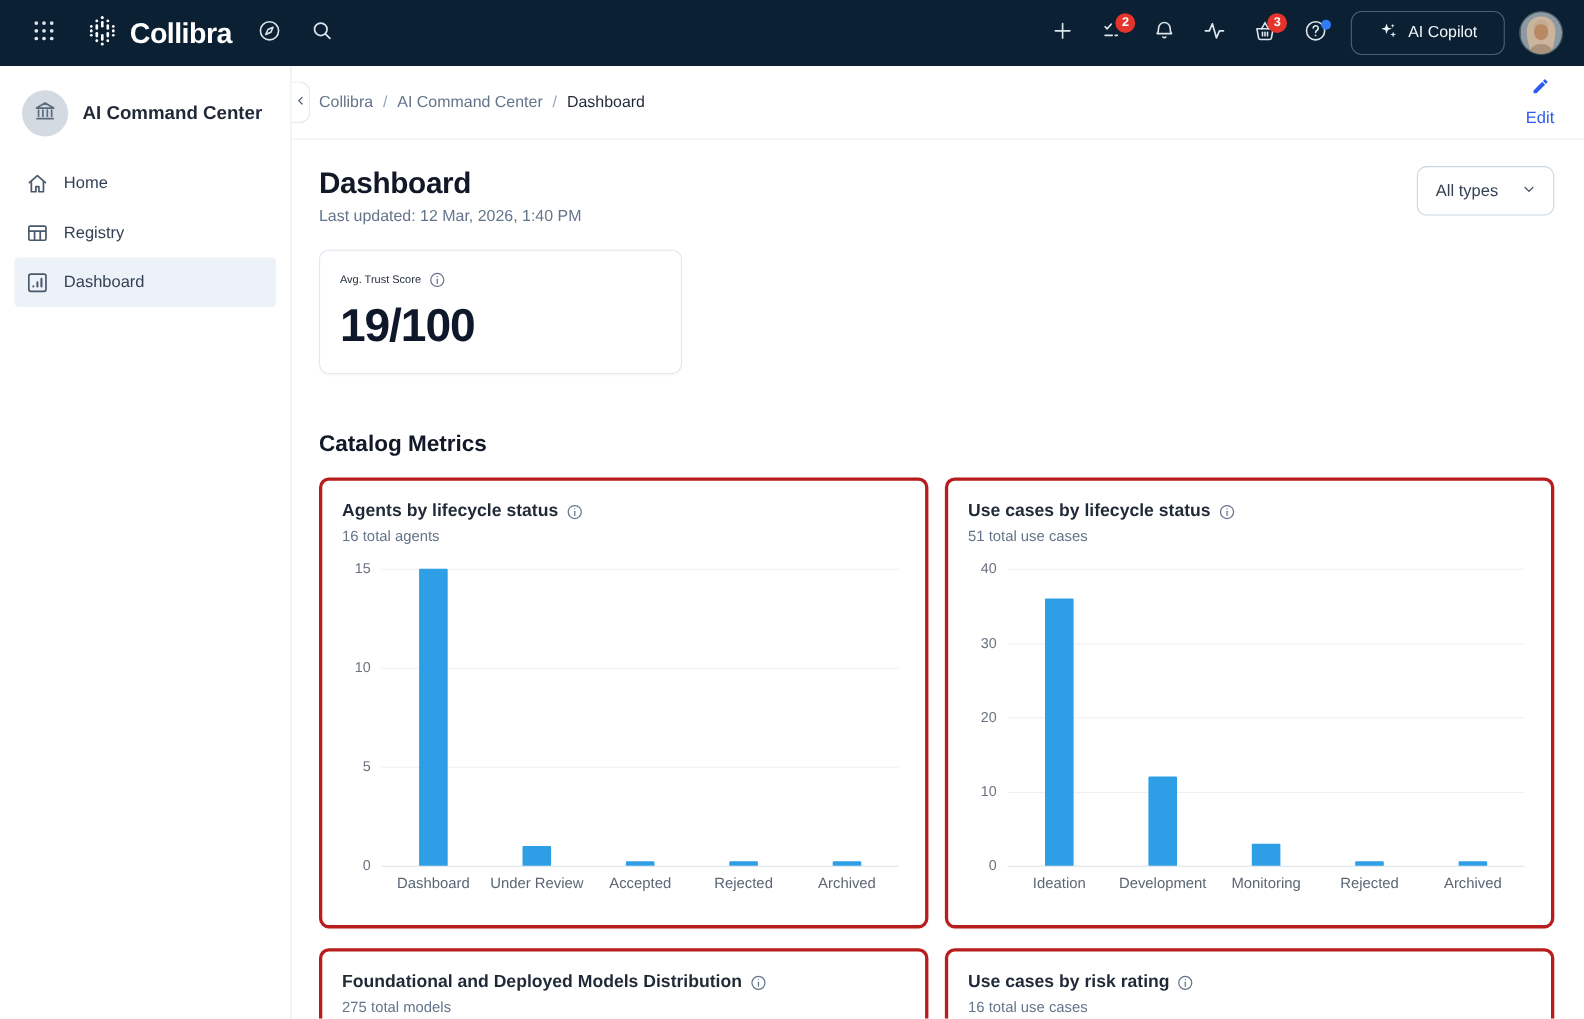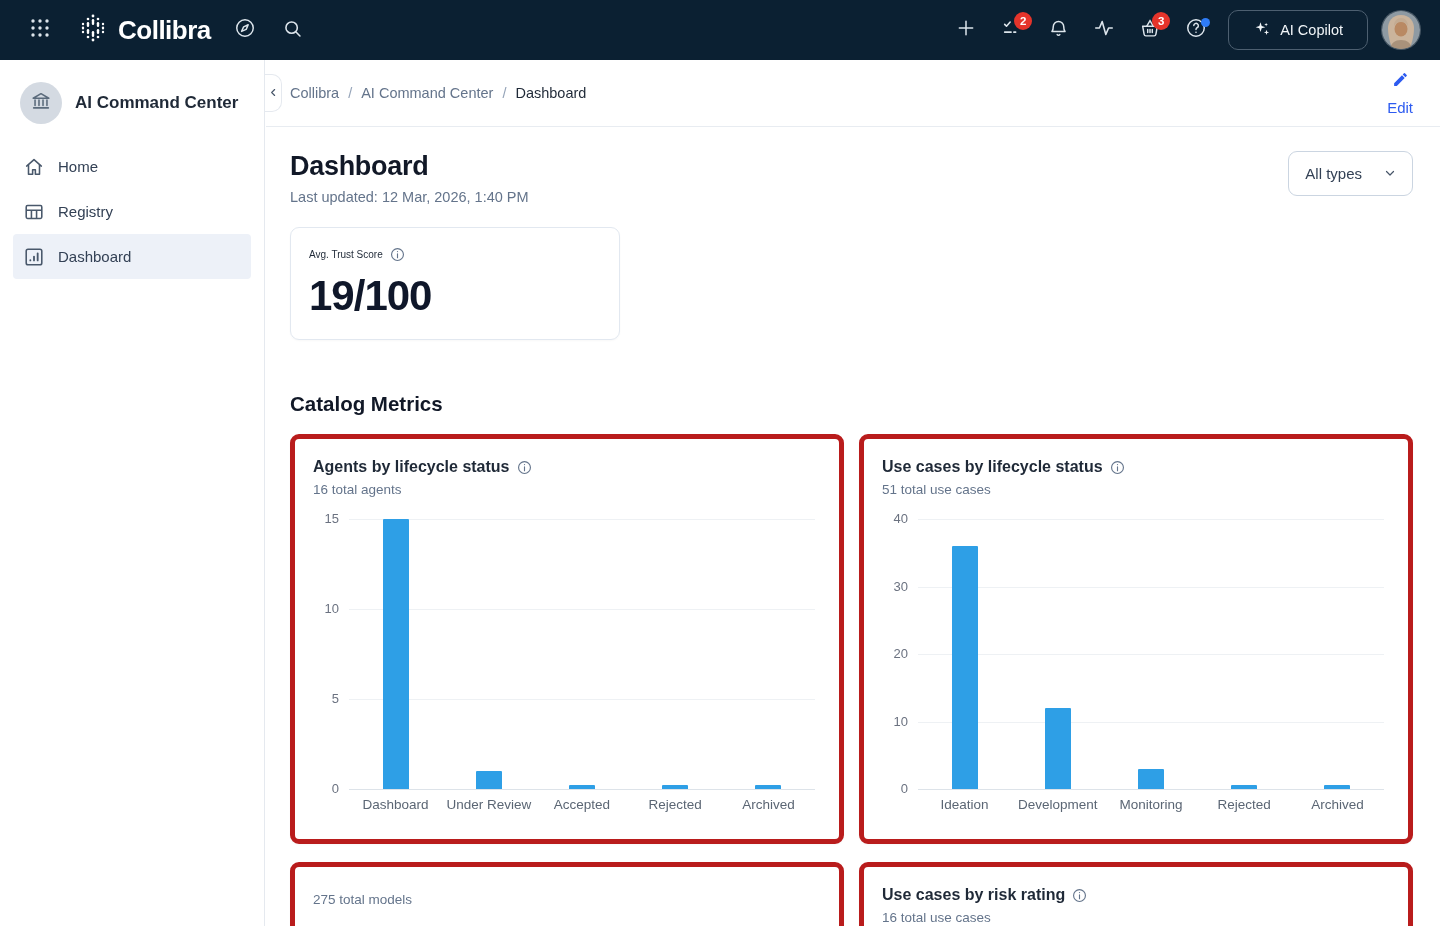--- a/index.html
+++ b/index.html
@@ -62,21 +62,21 @@
   .chev { color:#475569; font-size:11px; }
 
   .trust-card { margin:22px 0 0 24px; width:330px; border:1px solid #e2e8f0; border-radius:9px;
     padding:19px 18px; box-shadow:0 1px 2px rgba(16,24,40,.03); }
   .trust-label { display:flex; align-items:center; gap:7px; font-size:10px; color:#1f2937; }
   .trust-value { font-size:42px; font-weight:700; color:#0f172a; letter-spacing:-1px; margin-top:10px; }
 
   .section-title { font-size:20.5px; font-weight:600; color:#111827; margin:52px 0 0 24px; }
 
   .cards-grid { display:grid; grid-template-columns:1fr 1fr; gap:15px; padding:18px 27px 0 24px; }
-  .card { border:5px solid #b91c1c; border-radius:9px; padding:19px 18px;
+  .card { border:3px solid #b91c1c; border-radius:9px; padding:19px 18px;
     box-shadow:0 1px 2px rgba(16,24,40,.03); background:#fff; }
   .card.tall { height:410px; }
   .card.cut { height:320px; }
   .card-title { display:flex; align-items:center; gap:7px; font-size:16px; font-weight:600; color:#1f2937; }
   .card-sub { font-size:13.5px; color:#64748b; margin-top:6px; }
 
   .info-ic { color:#64748b; display:flex; flex:none; }
 
   
   .chart { display:flex; margin-top:22px; }
@@ -405,20 +405,30 @@
             <div class="bar" style="left: calc(90% - 13px); height: 4px; background: rgb(46, 159, 230);"></div>
             <div class="xtick" style="left: calc(90% - 65px);">Archived</div>
           </div>
       </div>
     </section>
   </div>
 
   <div class="cards-grid">
 
     <section class="card cut">
+      <div class="card-title">
+        <span>Foundational and Deployed Models Distribution</span>
+        <span class="info-ic">
+          <svg width="15" height="15" viewBox="0 0 24 24" fill="none" stroke="currentColor" stroke-width="1.8">
+            <circle cx="12" cy="12" r="9.5"></circle>
+              <path d="M12 11v6" stroke-linecap="round"></path>
+            <circle cx="12" cy="7.3" r="1" fill="currentColor" stroke="none"></circle>
+          </svg>
+        </span>
+      </div>
       <div class="card-sub">275 total models</div>
     </section>
 
     <section class="card cut">
       <div class="card-title">
         <span>Use cases by risk rating</span>
         <span class="info-ic">
           <svg width="15" height="15" viewBox="0 0 24 24" fill="none" stroke="currentColor" stroke-width="1.8">
             <circle cx="12" cy="12" r="9.5"></circle>
               <path d="M12 11v6" stroke-linecap="round"></path>

